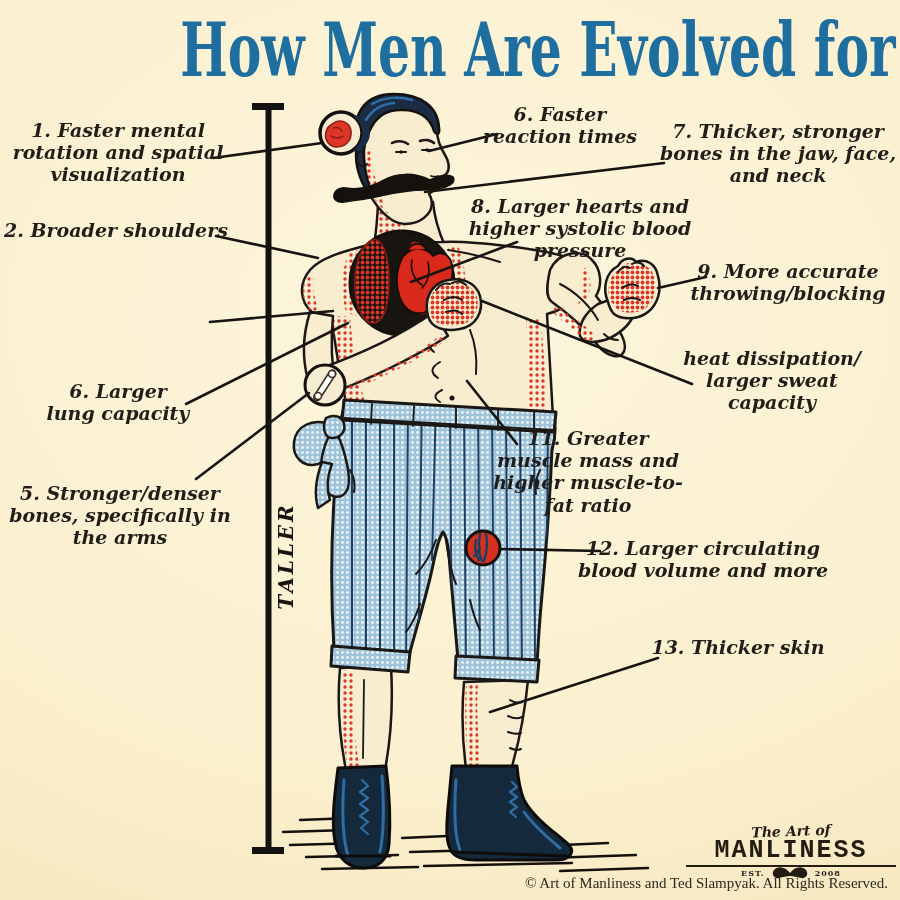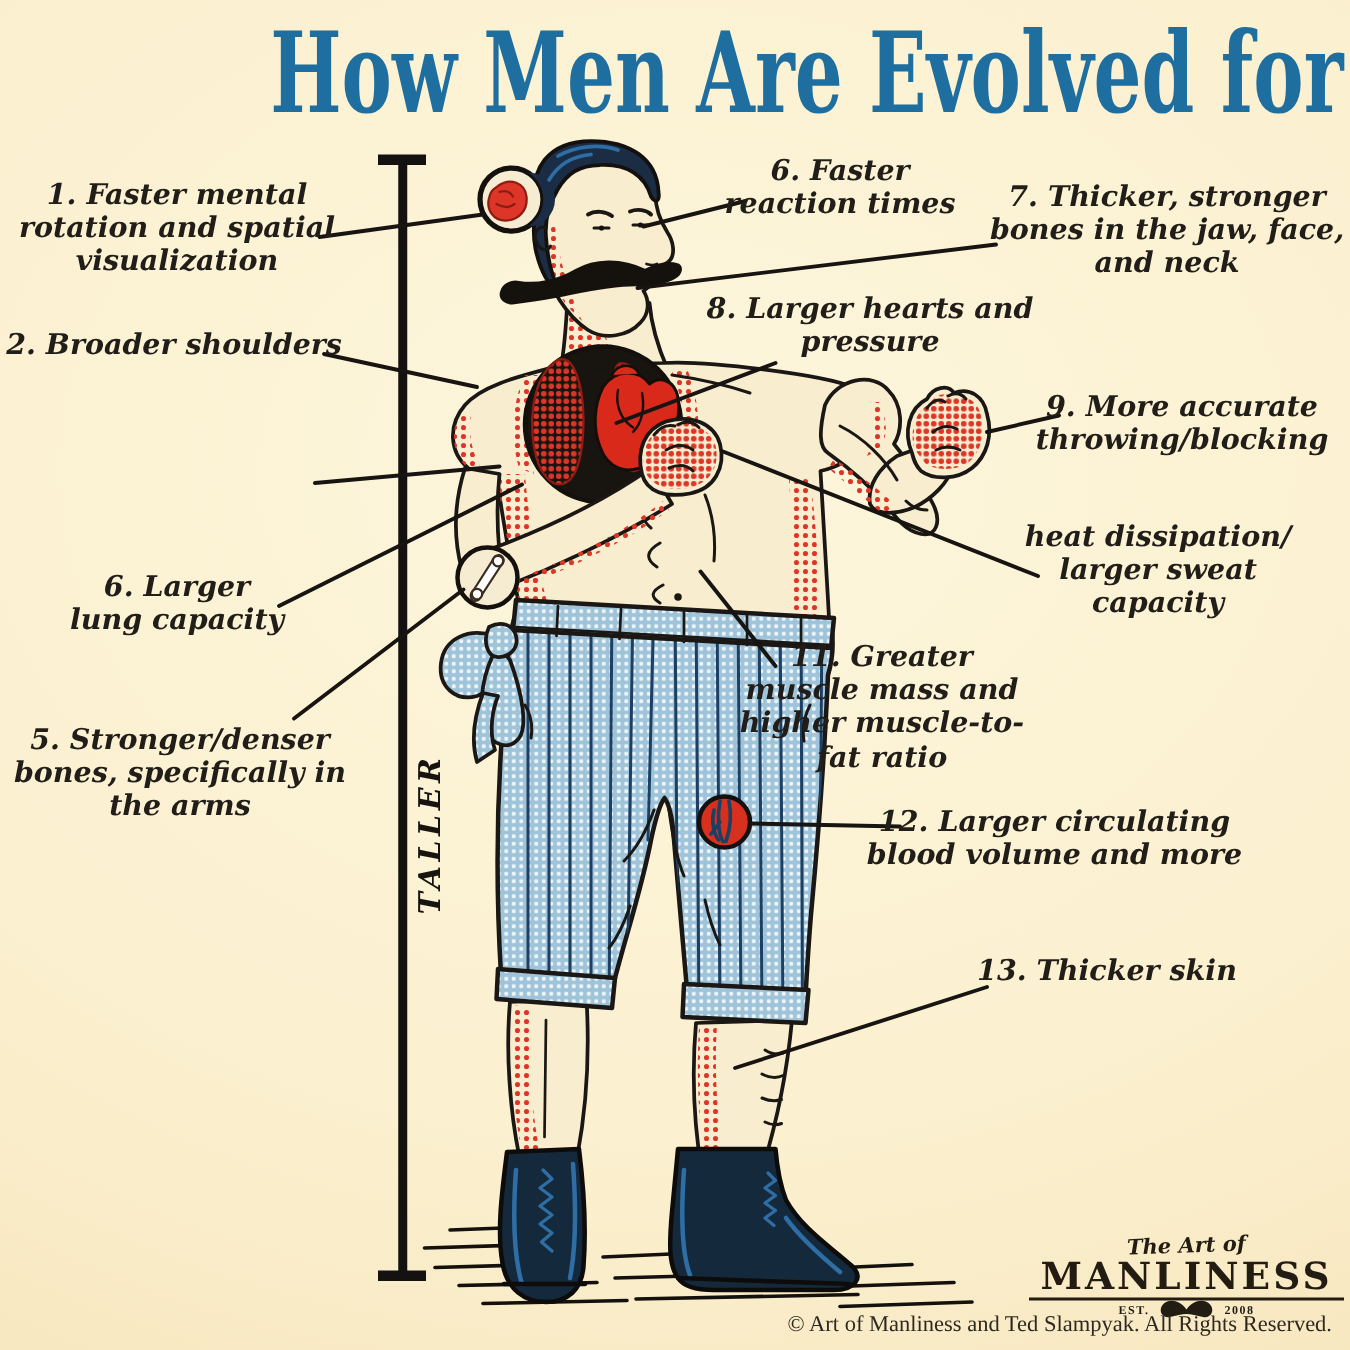--- a/index.html
+++ b/index.html
@@ -25,23 +25,23 @@
   .lb7{left:778px;top:120px}.lb8{left:580px;top:195px}.lb9{left:788px;top:260px}
   .lb10{left:772px;top:347px}.lb11{left:588px;top:427px}.lb12{left:703px;top:537px}
   .lb13{left:738px;top:636px}
   .taller{
     position:absolute;left:286px;top:556px;transform:translate(-50%,-50%) rotate(-90deg);
     font-family:"DejaVu Serif", serif;font-style:italic;font-weight:700;
     font-size:20px;letter-spacing:3px;color:#171310;z-index:4;
   }
   .logo{position:absolute;left:686px;top:824px;width:210px;text-align:center;color:#231c13;z-index:5;}
   .logo-tagline{font-style:italic;font-weight:700;font-size:14px;line-height:1;transform:rotate(-2deg);}
-  .logo-name{font-weight:700;font-size:25px;line-height:1.05;letter-spacing:2px;margin-top:0px;}
+  .logo-name{font-weight:700;font-size:25px;line-height:1.05;letter-spacing:2px;margin-top:0px;font-family:Liberation Mono, monospace;}
   .logo-rule{border-top:2px solid #231c13;margin-top:1px;}
-  .logo-est-row{display:flex;align-items:center;justify-content:center;gap:5px;margin-top:-2px;font-family:Liberation Serif, serif;}
+  .logo-est-row{display:flex;align-items:center;justify-content:center;gap:5px;margin-top:-2px;}
   .logo-est{font-weight:700;font-size:8px;letter-spacing:1px;}
   .copyright{
     position:absolute;right:12px;top:875px;z-index:5;
     font-family:"Liberation Serif", serif;font-size:15px;color:#2d2920;
   }
 </style>
 </head>
 <body>
 
 <div class="canvas">
@@ -247,20 +247,21 @@
     <div>6. Faster</div>
     <div>reaction times</div>
   </div>
   <div class="lb lb7">
     <div>7. Thicker, stronger</div>
     <div>bones in the jaw, face,</div>
     <div>and neck</div>
   </div>
   <div class="lb lb8">
     <div>8. Larger hearts and</div>
+    <div>higher systolic blood</div>
     <div>pressure</div>
   </div>
   <div class="lb lb9">
     <div>9. More accurate</div>
     <div>throwing/blocking</div>
   </div>
   <div class="lb lb10">
     <div>heat dissipation/</div>
     <div>larger sweat</div>
     <div>capacity</div>

